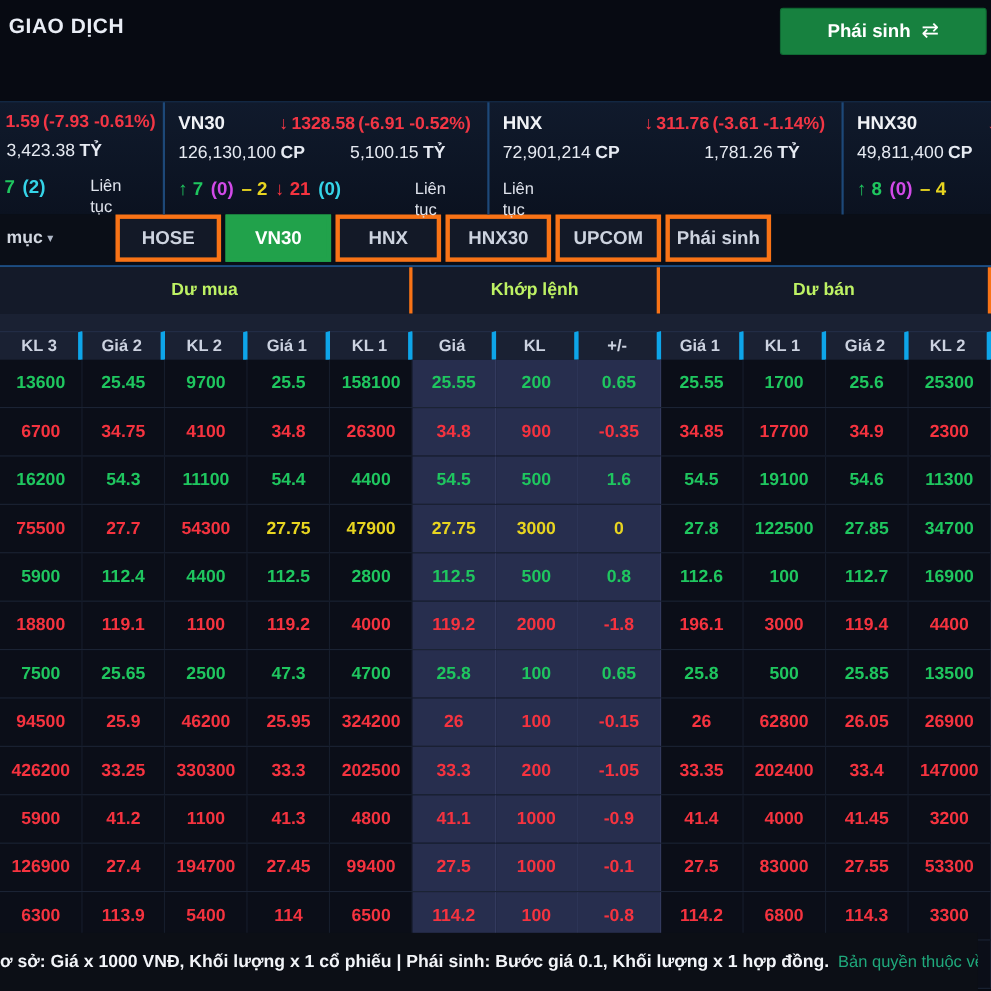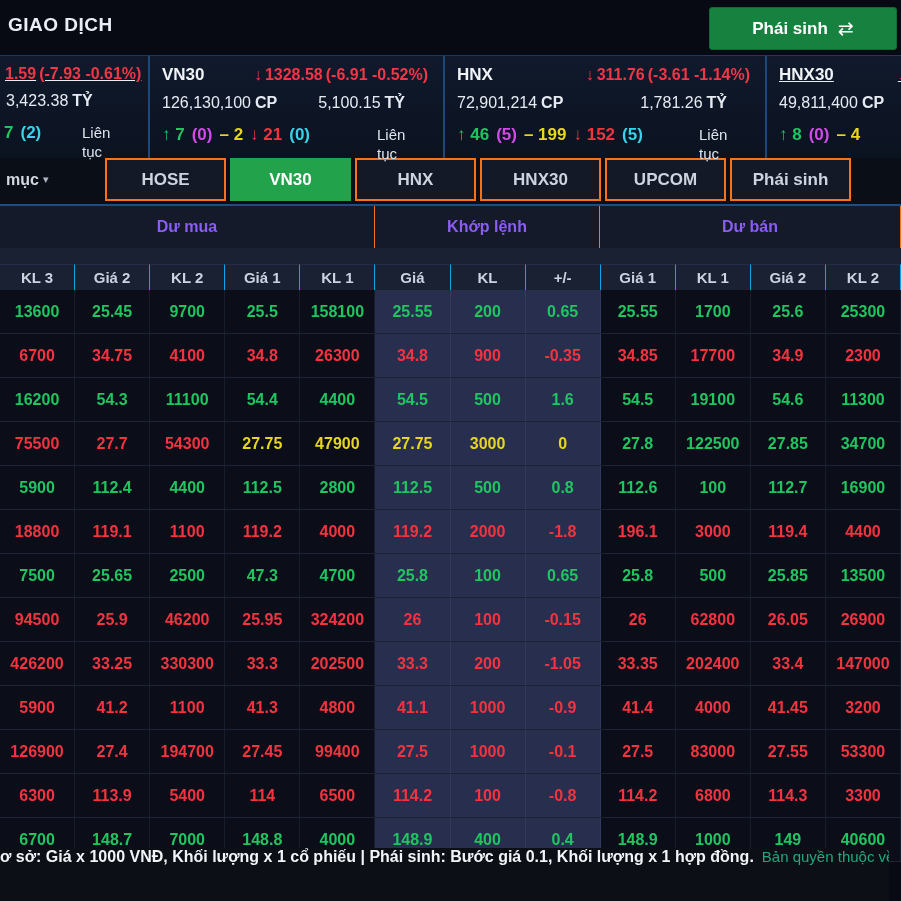--- a/index.html
+++ b/index.html
@@ -4,42 +4,42 @@
 <style>
   * { margin:0; padding:0; box-sizing:border-box; }
   html,body { width:901px; height:901px; overflow:hidden; }
   body {
     background:#070a12;
     font-family:"Liberation Sans","DejaVu Sans",sans-serif;
     color:#e8ecf4;
     position:relative;
   }
   
-  .top-header { position:relative; height:55px; background:#070a12; }
+  .top-header { position:relative; height:92px; background:#070a12; }
   .page-title { position:absolute; left:8px; top:14px; font-size:19px; font-weight:bold; letter-spacing:.5px; color:#e9edf5; }
   .deriv-btn {
     position:absolute; right:4px; top:7px; width:188px; height:43px;
     background:#17813f; border:1px solid #0f6a33; border-radius:3px;
     display:flex; align-items:center; justify-content:center; gap:10px;
     color:#fff; font-size:17px; font-weight:bold; cursor:pointer;
   }
   .deriv-btn .swap { font-size:19px; font-weight:normal; }
   
   .index-bar {
     height:103px; display:flex; background:linear-gradient(180deg,#101a2c,#0b1220);
     border-top:1px solid #1b3a5f;
   }
   .panel { padding:9px 12px 0 12px; flex:none; position:relative; }
   .panel + .panel { border-left:2px solid #1d4878; }
   .p1 { width:148px; padding-left:2px; }
   .p2 { width:295px; }
   .p3 { width:322px; }
   .p4 { width:310px; white-space:nowrap; }
   .prow1 { display:flex; justify-content:space-between; align-items:baseline; margin-bottom:9px; }
-  .p1 .prow1, .p4 .prow1 { justify-content:flex-start;text-decoration:underline; }
+  .p1 .prow1, .p4 .prow1 { justify-content:flex-start; }
   .p4 .pval { margin-left:64px; }
   .pname { font-size:17px; font-weight:bold; color:#f0f2f6; }
   .pval { font-size:16px; font-weight:bold; color:#f23645; white-space:nowrap; }
   .pval span { margin-right:3px; }
   .prow2 { display:flex; justify-content:space-between; margin-bottom:13px; font-size:16px; color:#e6eaf2; }
   .p1 .prow2 { justify-content:flex-start; }
   .prow2 .unit { font-weight:bold; margin-left:4px; }
   .prow2 .turn { padding-right:26px; }
   .p1 .prow2 .turn, .p4 .prow2 .turn { padding-right:0; }
   .prow3 { display:flex; justify-content:space-between; align-items:flex-start; }
@@ -54,49 +54,49 @@
   .cyan { color:#35d4e8; }
   
   .tab-bar { height:46px; background:#0a0e17; display:flex; align-items:flex-start; }
   .filter-label {
     width:105px; height:43px; display:flex; align-items:center; gap:4px;
     padding-left:6px; font-size:16px; font-weight:bold; color:#d2d7e0; cursor:pointer;
   }
   .filter-label .caret { font-size:11px; color:#aeb6c6; }
   .tab-items { display:flex; gap:4px; }
   .tab {
-    width:121px; height:43px; background:#131927; border:2px solid #f97316;
+    width:96px; height:43px; background:#131927; border:4px solid #f97316;
     display:flex; align-items:center; justify-content:center;
     font-size:17px; font-weight:bold; color:#cdd3df; cursor:pointer;
   }
   .tab.active { background:#21a24b; border-color:#21a24b; color:#fff; }
   
   .board { border-top:2px solid #1d4d82; background:#0b0e18; }
   .group-row { display:grid; grid-template-columns:375px 225px 301px; height:42px; background:#141a29; }
   .group-cell {
     display:flex; align-items:center; justify-content:center;
-    font-size:16px; font-weight:bold; color:#8b5cf6; border-right:1px solid #f97316;
+    font-size:16px; font-weight:bold; color:#bef264; border-right:3px solid #f97316;
   }
   .grid12 { display:grid; grid-template-columns:repeat(12,1fr); }
   .col-row { height:42px; background:#1a2133; }
   .hcell {
     display:flex; align-items:center; justify-content:center;
     font-size:15px; font-weight:bold; color:#ccd2e0;
-    border-right:1px solid #0ea5e9; border-top:1px solid #242e48;margin-top:16px;
+    border-right:4px solid #0ea5e9; border-top:1px solid #242e48;margin-top:16px;
   }
   .trow { height:44px; border-bottom:1px solid #1b2334; cursor:pointer;text-align:right; }
   .cell {
     display:flex; align-items:center; justify-content:center;
     font-size:16px; font-weight:bold; border-right:1px solid #161d2c;
   }
   .cell.match { background:#272e4e; border-right-color:#333a5e; }
   
   .footer {
     position:absolute; left:0; right:12px; top:848px; height:53px; z-index:5;
-    background:#0c0f16; display:flex; white-space:nowrap; overflow:hidden;
+    background:#0c0f16; display:flex; align-items:center; white-space:nowrap; overflow:hidden;
   }
   .footer .note { font-size:16px; font-weight:bold; color:#f2f4f8; }
   .footer .copyright { font-size:15px; color:#1fa97c; margin-left:8px; }
 </style>
 </head>
 <body>
 
 <div class="app">
 
   <header class="top-header">
@@ -139,21 +139,20 @@
     <div class="panel p3">
       <div class="prow1">
         <span class="pname">HNX</span>
         <span class="pval"><span>↓</span><span>311.76</span><span>(-3.61 -1.14%)</span></span>
       </div>
       <div class="prow2">
         <span class="vol"><span>72,901,214</span><span class="unit">CP</span></span>
         <span class="turn"><span>1,781.26</span><span class="unit">TỶ</span></span>
       </div>
       <div class="prow3">
-        <span class="stats"><span class="tok up">↑ 46</span><span class="tok mag">(5)</span><span class="tok neu">– 199</span><span class="tok down">↓ 152</span><span class="tok cyan">(5)</span></span>
         <span class="session">Liên tục</span>
       </div>
     </div>
     <div class="panel p4">
       <div class="prow1">
         <span class="pname">HNX30</span>
         <span class="pval"><span>↓</span><span></span><span></span></span>
       </div>
       <div class="prow2">
         <span class="vol"><span>49,811,400</span><span class="unit">CP</span></span>

